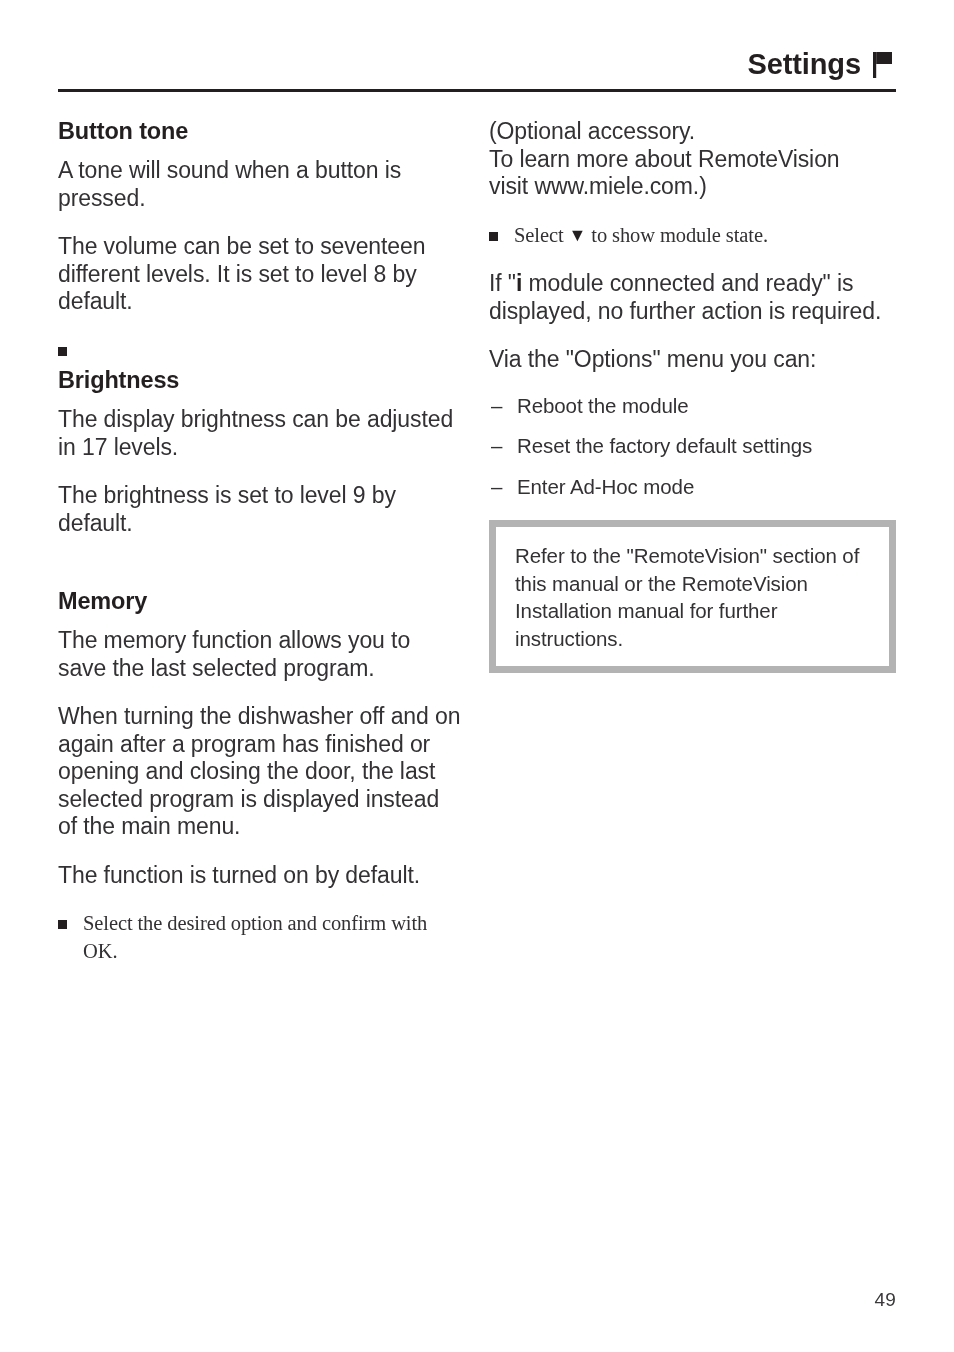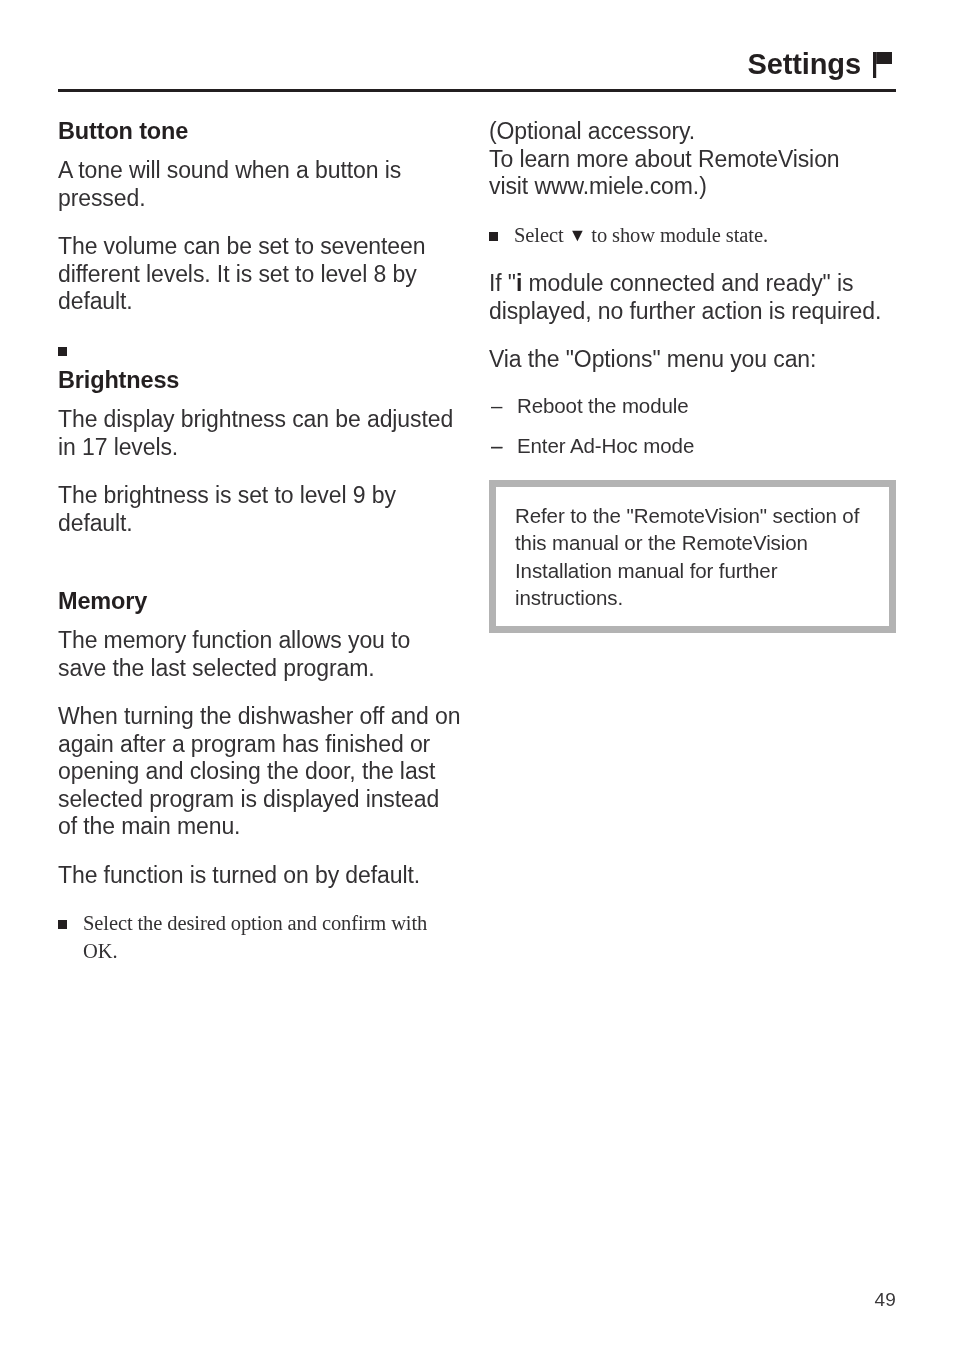--- a/index.html
+++ b/index.html
@@ -245,20 +245,21 @@
         <span>module connected and ready" is displayed, no further action is required.</span></p>
 
       <p class="body-text tight">Via the "Options" menu you can:</p>
 
       <div class="dash-item">
         <span class="dash-mark">–</span>
         <span>Reboot the module</span>
       </div>
       <div class="dash-item">
         <span class="dash-mark">–</span>
+        <span>Reset the factory default settings</span>
       </div>
       <div class="dash-item">
         <span class="dash-mark">–</span>
         <span>Enter Ad-Hoc mode</span>
       </div>
 
       <div class="note-box">
         <p>Refer to the "RemoteVision" section of this manual or the RemoteVision Installation manual for further instructions.</p>
       </div>
     </section>

